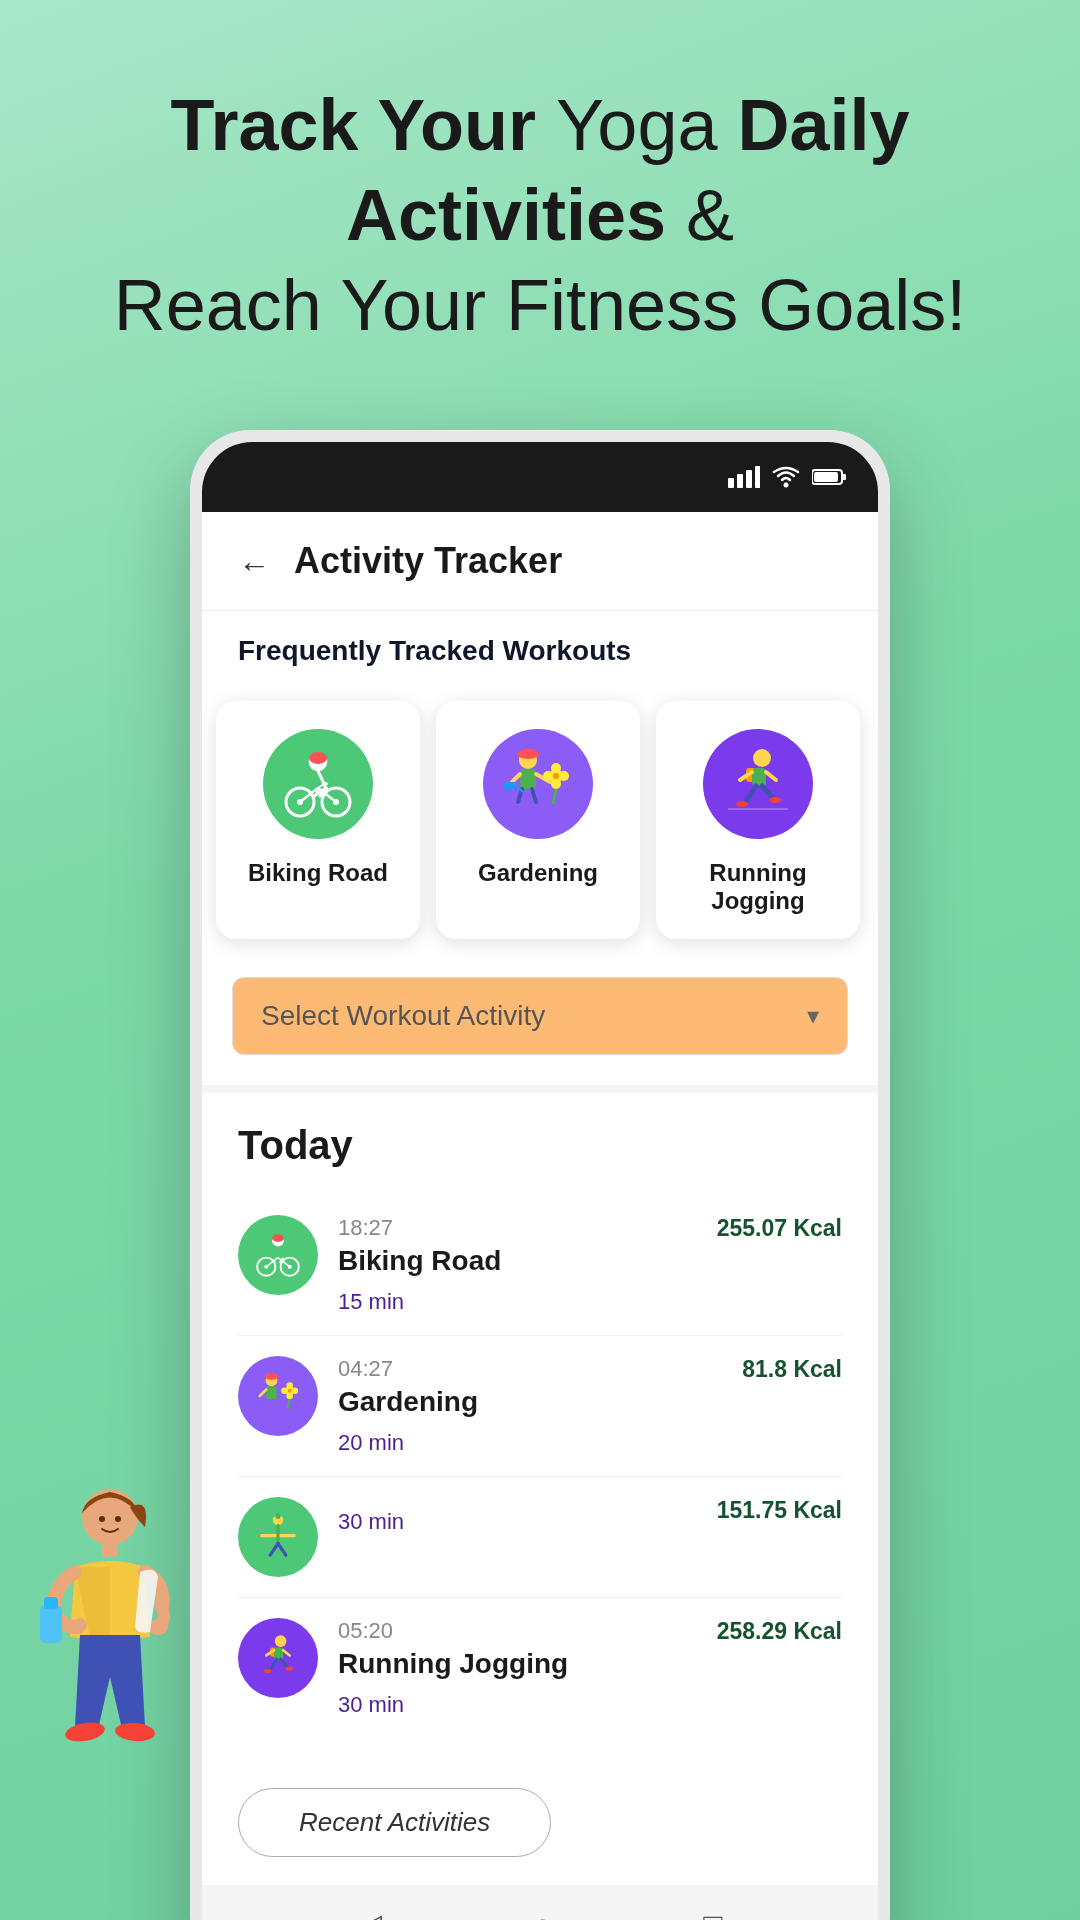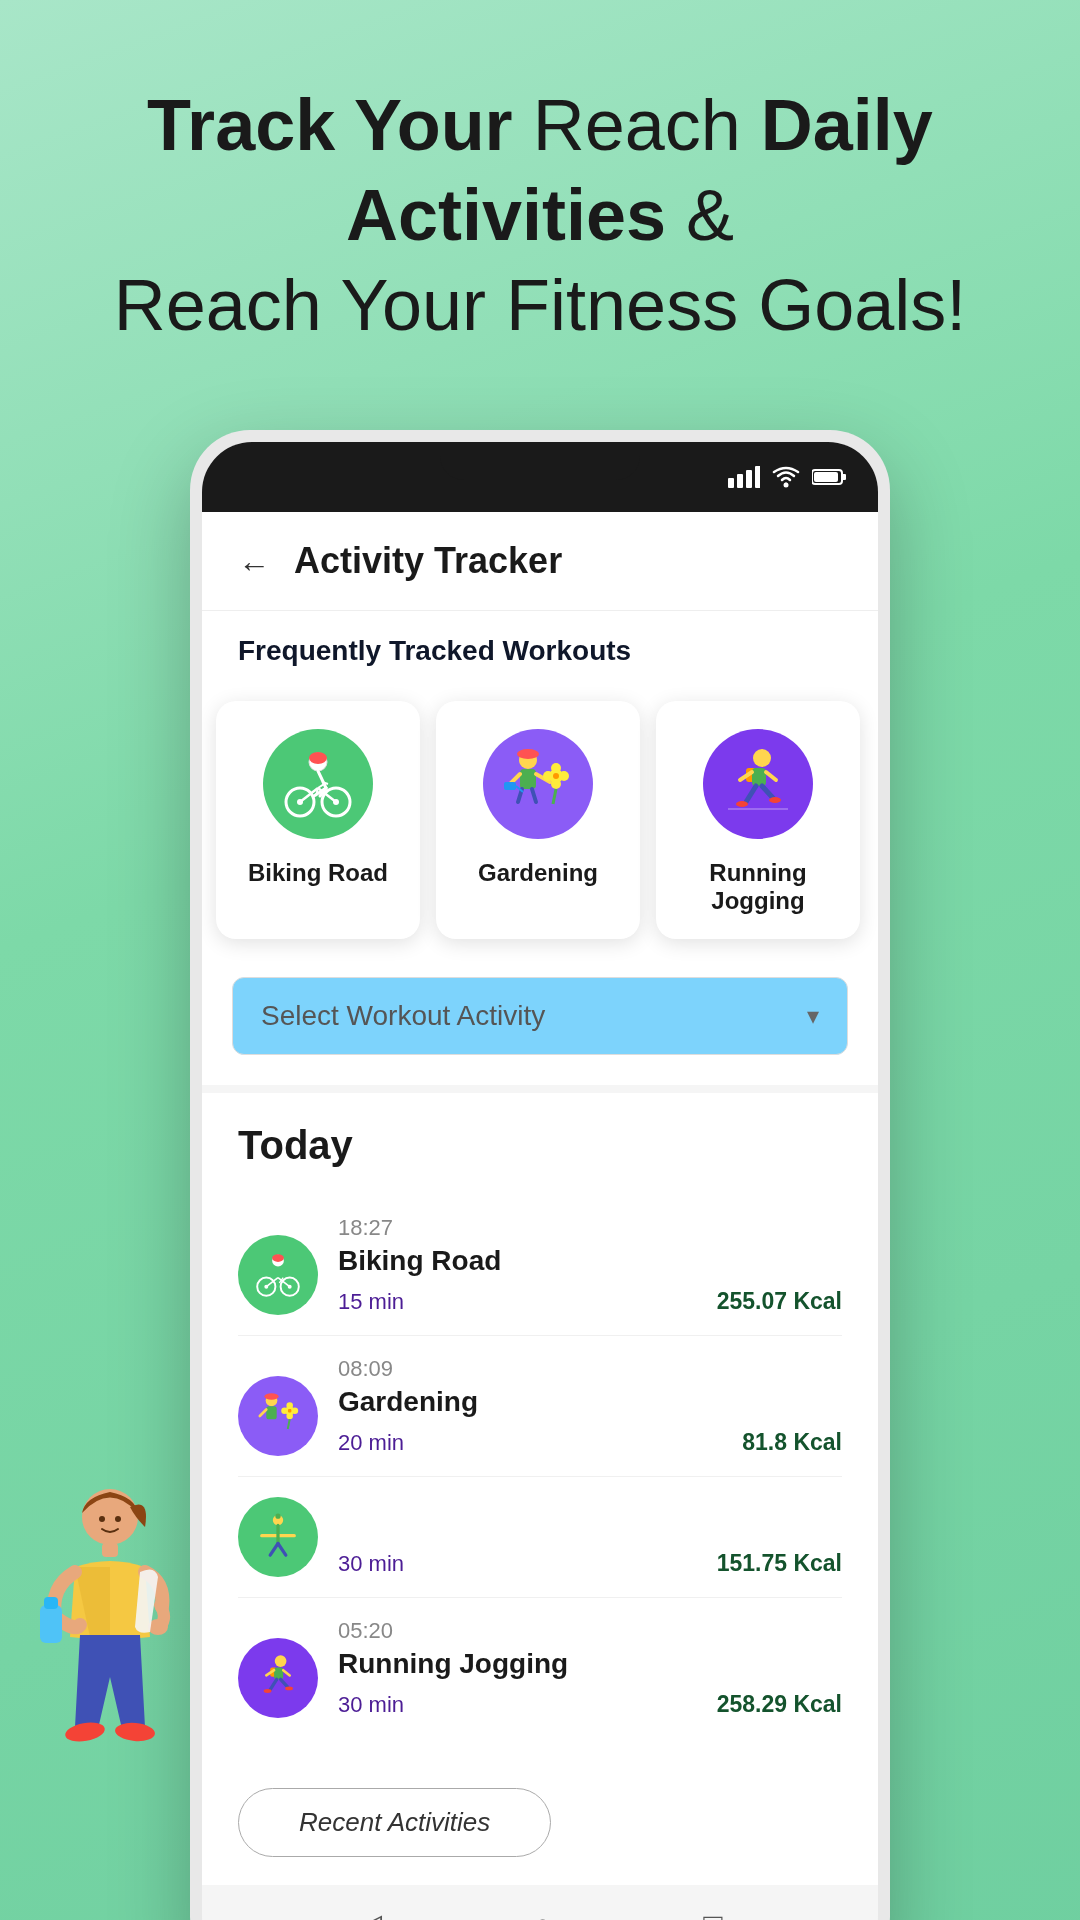--- a/index.html
+++ b/index.html
@@ -144,21 +144,21 @@
       text-align: center;
     }
 
     
     .dropdown-section {
       background: white;
       padding: 20px 30px 30px;
     }
     .dropdown-select {
       width: 100%;
-      background: #7dd3fc;
+      background: #fdba74;
       border: 1.5px solid #ddd;
       border-radius: 12px;
       padding: 22px 28px;
       font-size: 28px;
       color: #555;
       display: flex;
       align-items: center;
       justify-content: space-between;
       cursor: pointer;
     }
@@ -178,21 +178,21 @@
       font-weight: 800;
       color: #1a1a1a;
       margin-bottom: 27px;
     }
     .activity-list {
       display: flex;
       flex-direction: column;
     }
     .activity-item {
       display: flex;
-      align-items: flex-end;
+      align-items: flex-start;
       padding: 20px 0;
       border-bottom: 1px solid #f0f0f0;
       gap: 20px;
     }
     .activity-item:last-child { border-bottom: none; }
     .act-icon {
       width: 80px;
       height: 80px;
       border-radius: 50%;
       display: flex;
@@ -267,21 +267,21 @@
       width: 180px;
       height: 300px;
     }
   </style>
 </head>
 <body>
 
 <div class="hero-text">
   <h1>
     <span class="bold" style="font-weight:900;">Track Your </span>
-    <span> Reach </span>
+    <span> Yoga </span>
     <span class="bold" style="font-weight:900;">Daily Activities</span>
     <span> &amp;</span>
     <br>
     <span class="bold" style="font-weight:400;">Reach Your Fitness Goals!</span>
   </h1>
 </div>
 
 <div class="phone-mockup">
   <div class="phone-inner">
 
@@ -457,21 +457,21 @@
               <circle cx="58" cy="32" r="7" fill="#ffeb3b"></circle>
               <circle cx="58" cy="32" r="3" fill="#ff9800"></circle>
               <circle cx="50" cy="32" r="5" fill="#ffeb3b"></circle>
               <circle cx="66" cy="32" r="5" fill="#ffeb3b"></circle>
               <circle cx="58" cy="24" r="5" fill="#ffeb3b"></circle>
               <circle cx="58" cy="40" r="5" fill="#ffeb3b"></circle>
               <line x1="58" y1="45" x2="55" y2="60" stroke="#4caf50" stroke-width="3"></line>
             </svg>
           </div>
           <div class="act-details">
-            <div class="act-time">08:09</div>
+            <div class="act-time">04:27</div>
             <div class="act-name">Gardening</div>
             <div class="act-duration">20 min</div>
           </div>
           <div class="act-calories">81.8 Kcal</div>
         </div>
 
         <div class="activity-item">
           <div class="act-icon icon-green">
             <svg width="52" height="52" viewBox="0 0 80 80">
 

